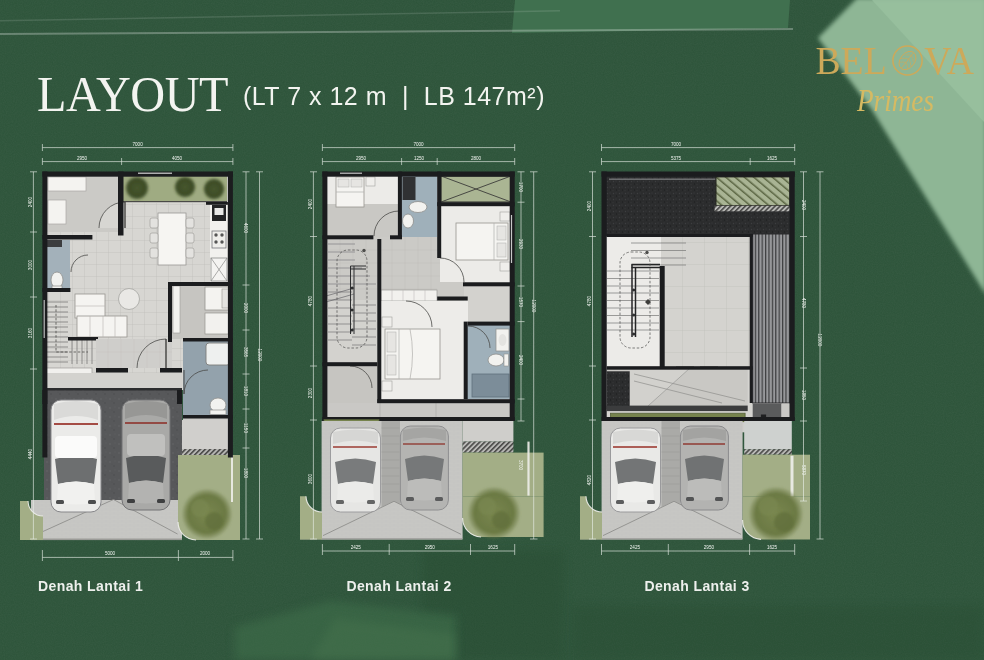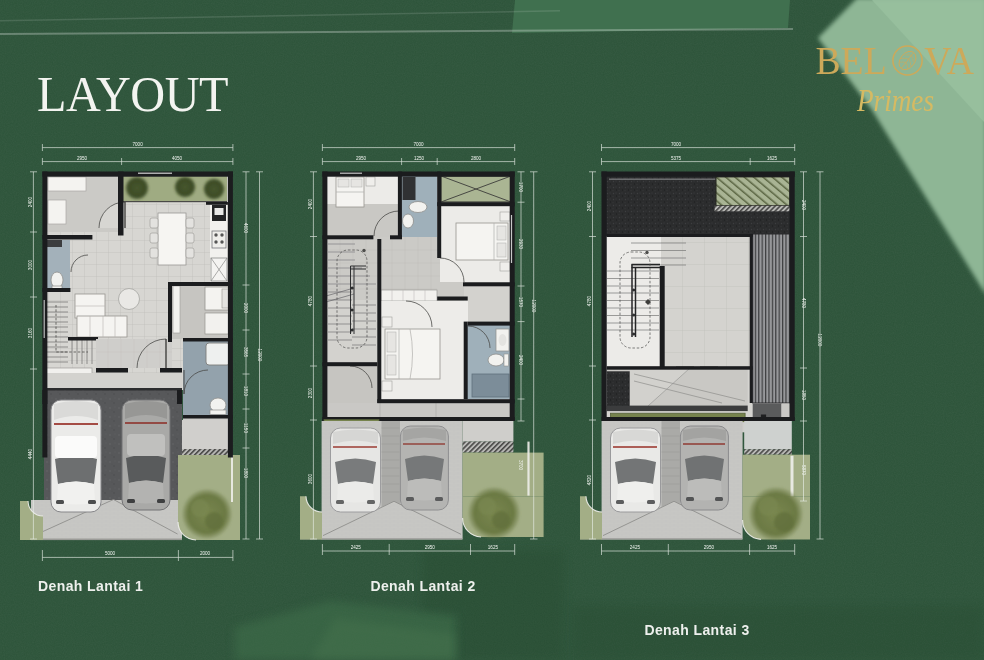--- a/index.html
+++ b/index.html
@@ -47,20 +47,21 @@
 
     <polygon points="310,660 456,660 456,634 335,618" fill="#48764f" opacity="0.4" filter="url(#softb)"></polygon>
 
     <polygon points="422,550 564,550 564,660 458,660 458,614 422,610" fill="#24452c" opacity="0.25" filter="url(#softb)"></polygon>
 
     <polygon points="572,606 984,606 984,660 572,660" fill="#24452c" opacity="0.22" filter="url(#softb)"></polygon>
   </svg>
 
   <div class="abs" style="left:37px;top:65px;font-family:'Liberation Serif',serif;font-size:50px;letter-spacing:-0.5px;color:#f3f4f0;transform:scaleX(0.965);transform-origin:0 0;">LAYOUT</div>
 
+  <div class="abs" style="left:243px;top:82px;font-size:25px;letter-spacing:0.5px;color:#f3f4f0;font-weight:500;">(LT 7 x 12 m&nbsp; | &nbsp;LB 147m²)</div>
 
   <svg class="abs" style="left:800px;top:30px;" width="190" height="100" viewBox="0 0 190 100">
 
     <g transform="scale(0.92 1)">
         <text x="16.8" y="44.5" font-family="Liberation Serif,serif" font-size="41" fill="#cda95a">BEL</text>
       </g>
 
     <circle cx="107.5" cy="30.5" r="14.6" fill="none" stroke="#cda95a" stroke-width="1.5"></circle>
     <g transform="rotate(38 107.5 30.5)" fill="none" stroke="#cda95a">
       <ellipse cx="107.5" cy="30.5" rx="7.2" ry="10.2" stroke-width="0.9"></ellipse>
@@ -69,22 +70,22 @@
     </g>
 
     <g transform="scale(0.92 1)">
         <text x="135.2" y="44.5" font-family="Liberation Serif,serif" font-size="41" fill="#cda95a">VA</text>
       </g>
 
     <text x="57" y="80.5" font-family="Liberation Serif,serif" font-style="italic" font-size="31" fill="#d6ba62" textLength="77" lengthAdjust="spacingAndGlyphs">Primes</text>
   </svg>
 
   <div class="abs" style="left:38px;top:578px;width:190px;text-align:left;font-size:14px;color:#eef0ed;font-weight:600;letter-spacing:0.4px;">Denah Lantai 1</div>
-  <div class="abs" style="left:328px;top:578px;width:190px;text-align:center;font-size:14px;color:#eef0ed;font-weight:600;letter-spacing:0.4px;">Denah Lantai 2</div>
-  <div class="abs" style="left:602px;top:578px;width:190px;text-align:center;font-size:14px;color:#eef0ed;font-weight:600;letter-spacing:0.4px;margin-top:44px;">Denah Lantai 3</div>
+  <div class="abs" style="left:304px;top:578px;width:190px;text-align:center;font-size:14px;color:#eef0ed;font-weight:600;letter-spacing:0.4px;">Denah Lantai 2</div>
+  <div class="abs" style="left:602px;top:578px;width:190px;text-align:center;font-size:14px;color:#eef0ed;font-weight:600;letter-spacing:0.4px;">Denah Lantai 3</div>
 
   <svg id="plan1" class="abs" style="left:14px;top:140px;" width="261" height="460" viewBox="14 140 261 460">
     <defs>
       <filter id="blur2">
           <feGaussianBlur stdDeviation="2.2"></feGaussianBlur>
         </filter>
         <filter id="blur1">
           <feGaussianBlur stdDeviation="1.1"></feGaussianBlur>
         </filter>
       <filter id="rough">

